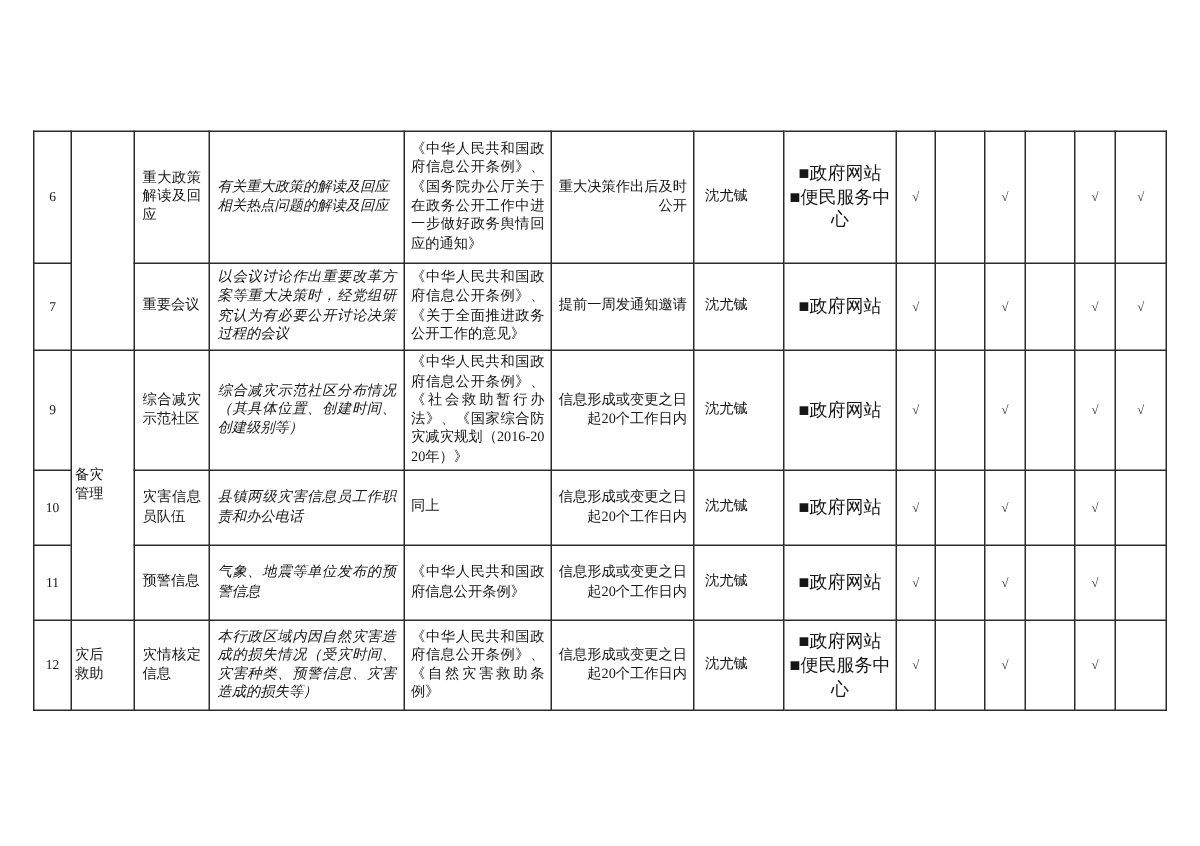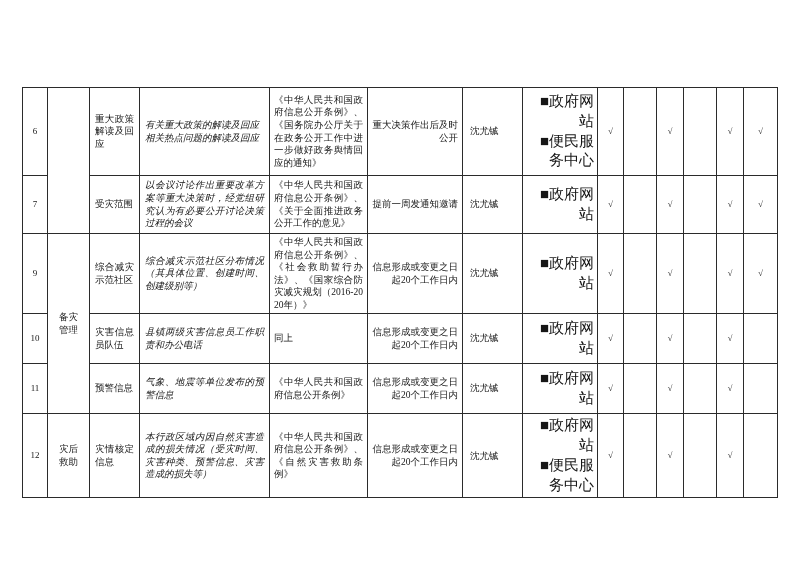--- a/index.html
+++ b/index.html
@@ -24,27 +24,27 @@
     border:1px solid #2b2b2b;
     font-size:9.5px;
     line-height:1.32;
     vertical-align:middle;
     padding:2px 4px;
     white-space:pre-line;
     overflow:hidden;
     word-break:break-all;
   }
   td.num{text-align:center;font-size:9px;padding:2px 1px;}
-  td.cat{text-align:center;padding:2px 2px;}
+  td.cat{text-align:left;padding:2px 2px;}
   td.item{text-align:justify;text-justify:inter-character;padding:2px 5px;margin-left:37px;}
   td.content{text-align:justify;text-justify:inter-character;padding:2px 5px;font-style:italic;}
   td.basis{text-align:justify;text-justify:inter-character;padding:2px 4px;}
   td.timing{text-align:right;padding:2px 4px;}
   td.person{text-align:left;padding:2px 2px 2px 7px;}
-  td.channels{text-align:right;font-size:15px;padding:2px 3px;}
+  td.channels{text-align:center;font-size:12px;padding:2px 3px;}
   td.check{text-align:center;font-size:8.5px;color:#2e2e2e;padding:0;}
 
   tr.r6{height:88px;}
   tr.r7{height:58px;}
   tr.r9{height:74px;}
   tr.r10{height:50px;}
   tr.r11{height:50px;}
   tr.r12{height:60px;}
 
   .page-number{
@@ -94,21 +94,21 @@
       <td class="check">√</td>
       <td class="check"></td>
       <td class="check">√</td>
       <td class="check"></td>
       <td class="check">√</td>
       <td class="check">√</td>
     </tr>
 
     <tr class="r7">
       <td class="num">7</td>
-      <td class="item">受灾范围</td>
+      <td class="item">重要会议</td>
       <td class="content">以会议讨论作出重要改革方案等重大决策时，经党组研究认为有必要公开讨论决策过程的会议</td>
       <td class="basis">《中华人民共和国政府信息公开条例》、《关于全面推进政务公开工作的意见》</td>
       <td class="timing">提前一周发通知邀请</td>
       <td class="person">沈尤铖</td>
       <td class="channels">■政府网站</td>
       <td class="check">√</td>
       <td class="check"></td>
       <td class="check">√</td>
       <td class="check"></td>
       <td class="check">√</td>

